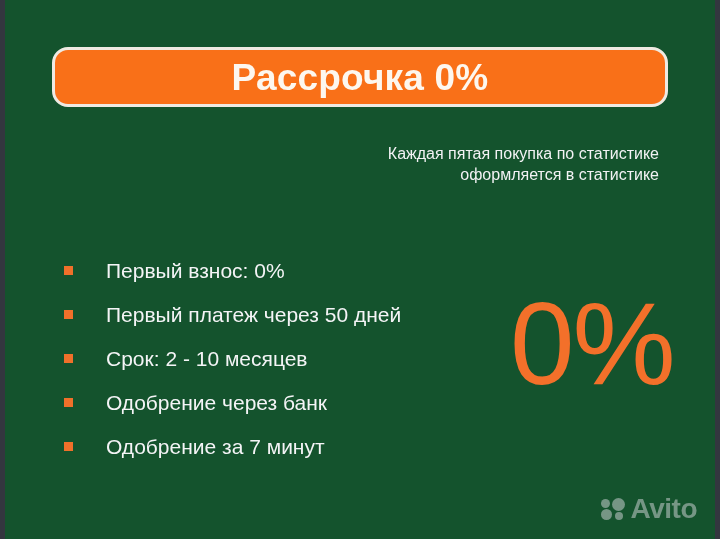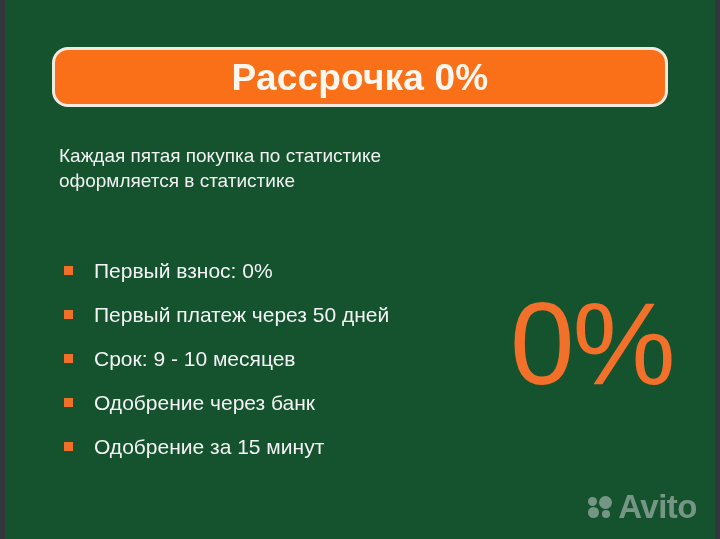--- a/index.html
+++ b/index.html
@@ -49,43 +49,45 @@
     white-space: nowrap;
   }
 
   
   .subtitle {
     position: absolute;
     left: 54px;
     top: 143px;
     width: 600px;
     color: #f2f2f4;
-    font-size: 19px;
+    font-size: 16px;
     font-weight: normal;
     line-height: 1.32;
+    text-align: right;
   }
   .subtitle-line {
     display: block;
     white-space: nowrap;
   }
 
   
   .bullets {
     position: absolute;
     left: 59px;
     top: 248px;
     width: 430px;
     margin: 0;
     padding: 0;
     list-style: none;
   }
   .bullet-item {
     display: flex;
     align-items: center;
     height: 44px;
+    gap: 12px;
   }
   .bullet-marker {
     width: 9px;
     height: 9px;
     background: #f0702a;
     flex: 0 0 auto;
     margin-right: 21px;
   }
   .bullet-label {
     color: #f4f4f6;
@@ -127,21 +129,21 @@
     position: absolute;
     border-radius: 50%;
     background: #d7d8dd;
   }
   .wm-dot.d1 { width: 9px;  height: 9px;  left: 0px;  top: 1px; }
   .wm-dot.d2 { width: 13px; height: 13px; left: 11px; top: 0px; }
   .wm-dot.d3 { width: 11px; height: 11px; left: 0px;  top: 11px; }
   .wm-dot.d4 { width: 8px;  height: 8px;  left: 14px; top: 14px; }
   .wm-text {
     color: #d7d8dd;
-    font-size: 33px;
+    font-size: 28px;
     font-weight: bold;
     letter-spacing: -0.5px;
     line-height: 1;
   }
 </style>
 </head>
 <body>
 
 <div id="slide">
 
@@ -158,29 +160,29 @@
     <li class="bullet-item">
       <span class="bullet-marker"></span>
       <span class="bullet-label">Первый взнос:  0%</span>
     </li>
     <li class="bullet-item">
       <span class="bullet-marker"></span>
       <span class="bullet-label">Первый платеж через 50 дней</span>
     </li>
     <li class="bullet-item">
       <span class="bullet-marker"></span>
-      <span class="bullet-label">Срок:  9 - 10 месяцев</span>
+      <span class="bullet-label">Срок:  2 - 10 месяцев</span>
     </li>
     <li class="bullet-item">
       <span class="bullet-marker"></span>
       <span class="bullet-label">Одобрение через банк</span>
     </li>
     <li class="bullet-item">
       <span class="bullet-marker"></span>
-      <span class="bullet-label">Одобрение за 15 минут</span>
+      <span class="bullet-label">Одобрение за 7 минут</span>
     </li>
   </ul>
 
   <div class="big-zero">0%</div>
 
   <div class="watermark">
     <span class="wm-mark">
       <span class="wm-dot d1"></span>
       <span class="wm-dot d2"></span>
       <span class="wm-dot d3"></span>

